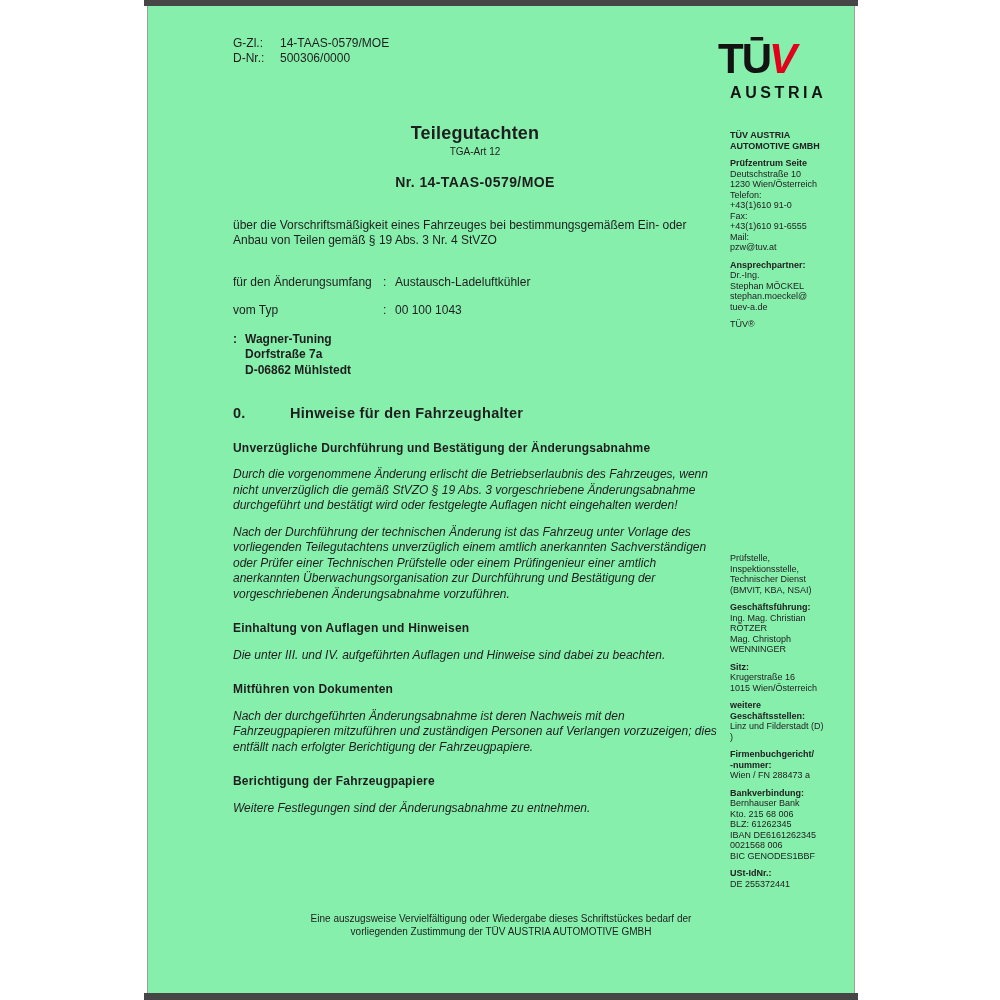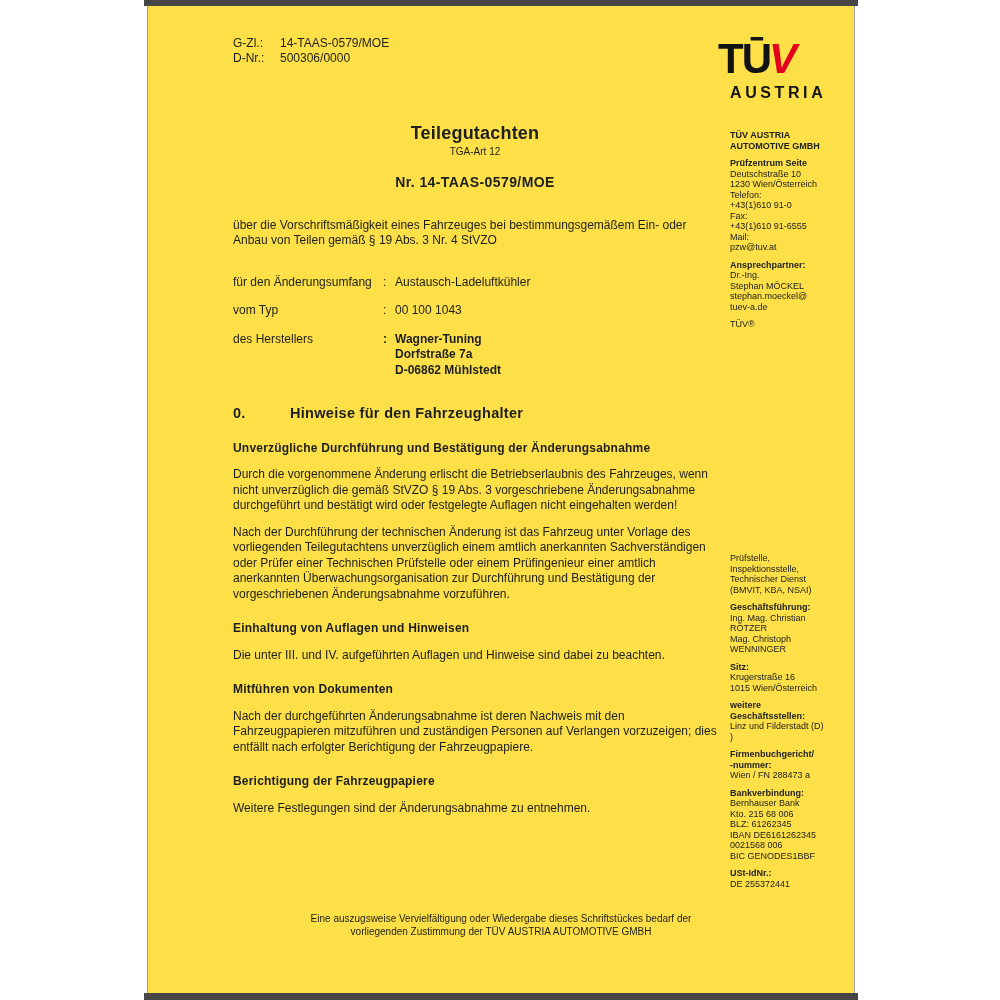--- a/index.html
+++ b/index.html
@@ -4,21 +4,21 @@
 <style>
   html,body { margin:0; padding:0; }
   body {
     width:1000px; height:1000px; position:relative;
     background:#ffffff; color:#1e1e1e;
     font-family:"Liberation Sans","DejaVu Sans",sans-serif;
     overflow:hidden;
   }
   .page {
     position:absolute; left:147px; top:0; width:708px; height:1000px;
-    background:#fde047; border-left:1px solid #9c9c9c; border-right:1px solid #9c9c9c;
+    background:#86efac; border-left:1px solid #9c9c9c; border-right:1px solid #9c9c9c;
     box-sizing:border-box;
   }
   .topbar, .botbar {
     position:absolute; left:-4px; right:-4px; height:6px; background:#464646;
   }
   .topbar { top:0; }
   .botbar { bottom:0; height:7px; }
 
   
   .refs { position:absolute; left:85px; top:36px; font-size:12px; line-height:15px; }
@@ -37,21 +37,21 @@
   .title3 { text-align:center; font-size:14px; font-weight:bold; margin-top:16px; letter-spacing:.4px; }
   .intro { margin:27px 0 0 0; }
   .details { margin-top:26px; }
   .drow { display:flex; margin-bottom:13px; }
   .dlabel { width:150px; flex:none; }
   .dcolon { width:12px; flex:none; }
   .bold { font-weight:bold; }
   .secheading { margin-top:28px; font-size:14.5px; font-weight:bold; letter-spacing:.3px; }
   .secnum { display:inline-block; width:57px; }
   .sub { font-weight:bold; margin:19px 0 0 0; letter-spacing:.2px; }
-  .para { margin:11px 0 0 0; }
+  .para { margin:11px 0 0 0;font-style:italic; }
 
   
   .side { position:absolute; left:582px; width:132px; font-size:9px; line-height:10.5px; color:#222; }
   .side-top { top:130px; }
   .side-bottom { top:553px; }
   .sline.b { font-weight:bold; }
   .sline.sp { height:7px; }
 
   
   .footer { position:absolute; left:0; right:0; top:913px; text-align:center; }
@@ -93,21 +93,20 @@
         <div class="dlabel">für den Änderungsumfang</div>
         <div class="dcolon">:</div>
         <div class="dval">Austausch-Ladeluftkühler</div>
       </div>
       <div class="drow">
         <div class="dlabel">vom Typ</div>
         <div class="dcolon">:</div>
         <div class="dval">00 100 1043</div>
       </div>
       <div class="drow">
-        <div class="dlabel">des Herstellers</div>
         <div class="dcolon bold">:</div>
         <div class="dval bold">
           <div>Wagner-Tuning</div>
           <div>Dorfstraße 7a</div>
           <div>D-06862 Mühlstedt</div>
         </div>
       </div>
     </div>
 
     <div class="secheading">

